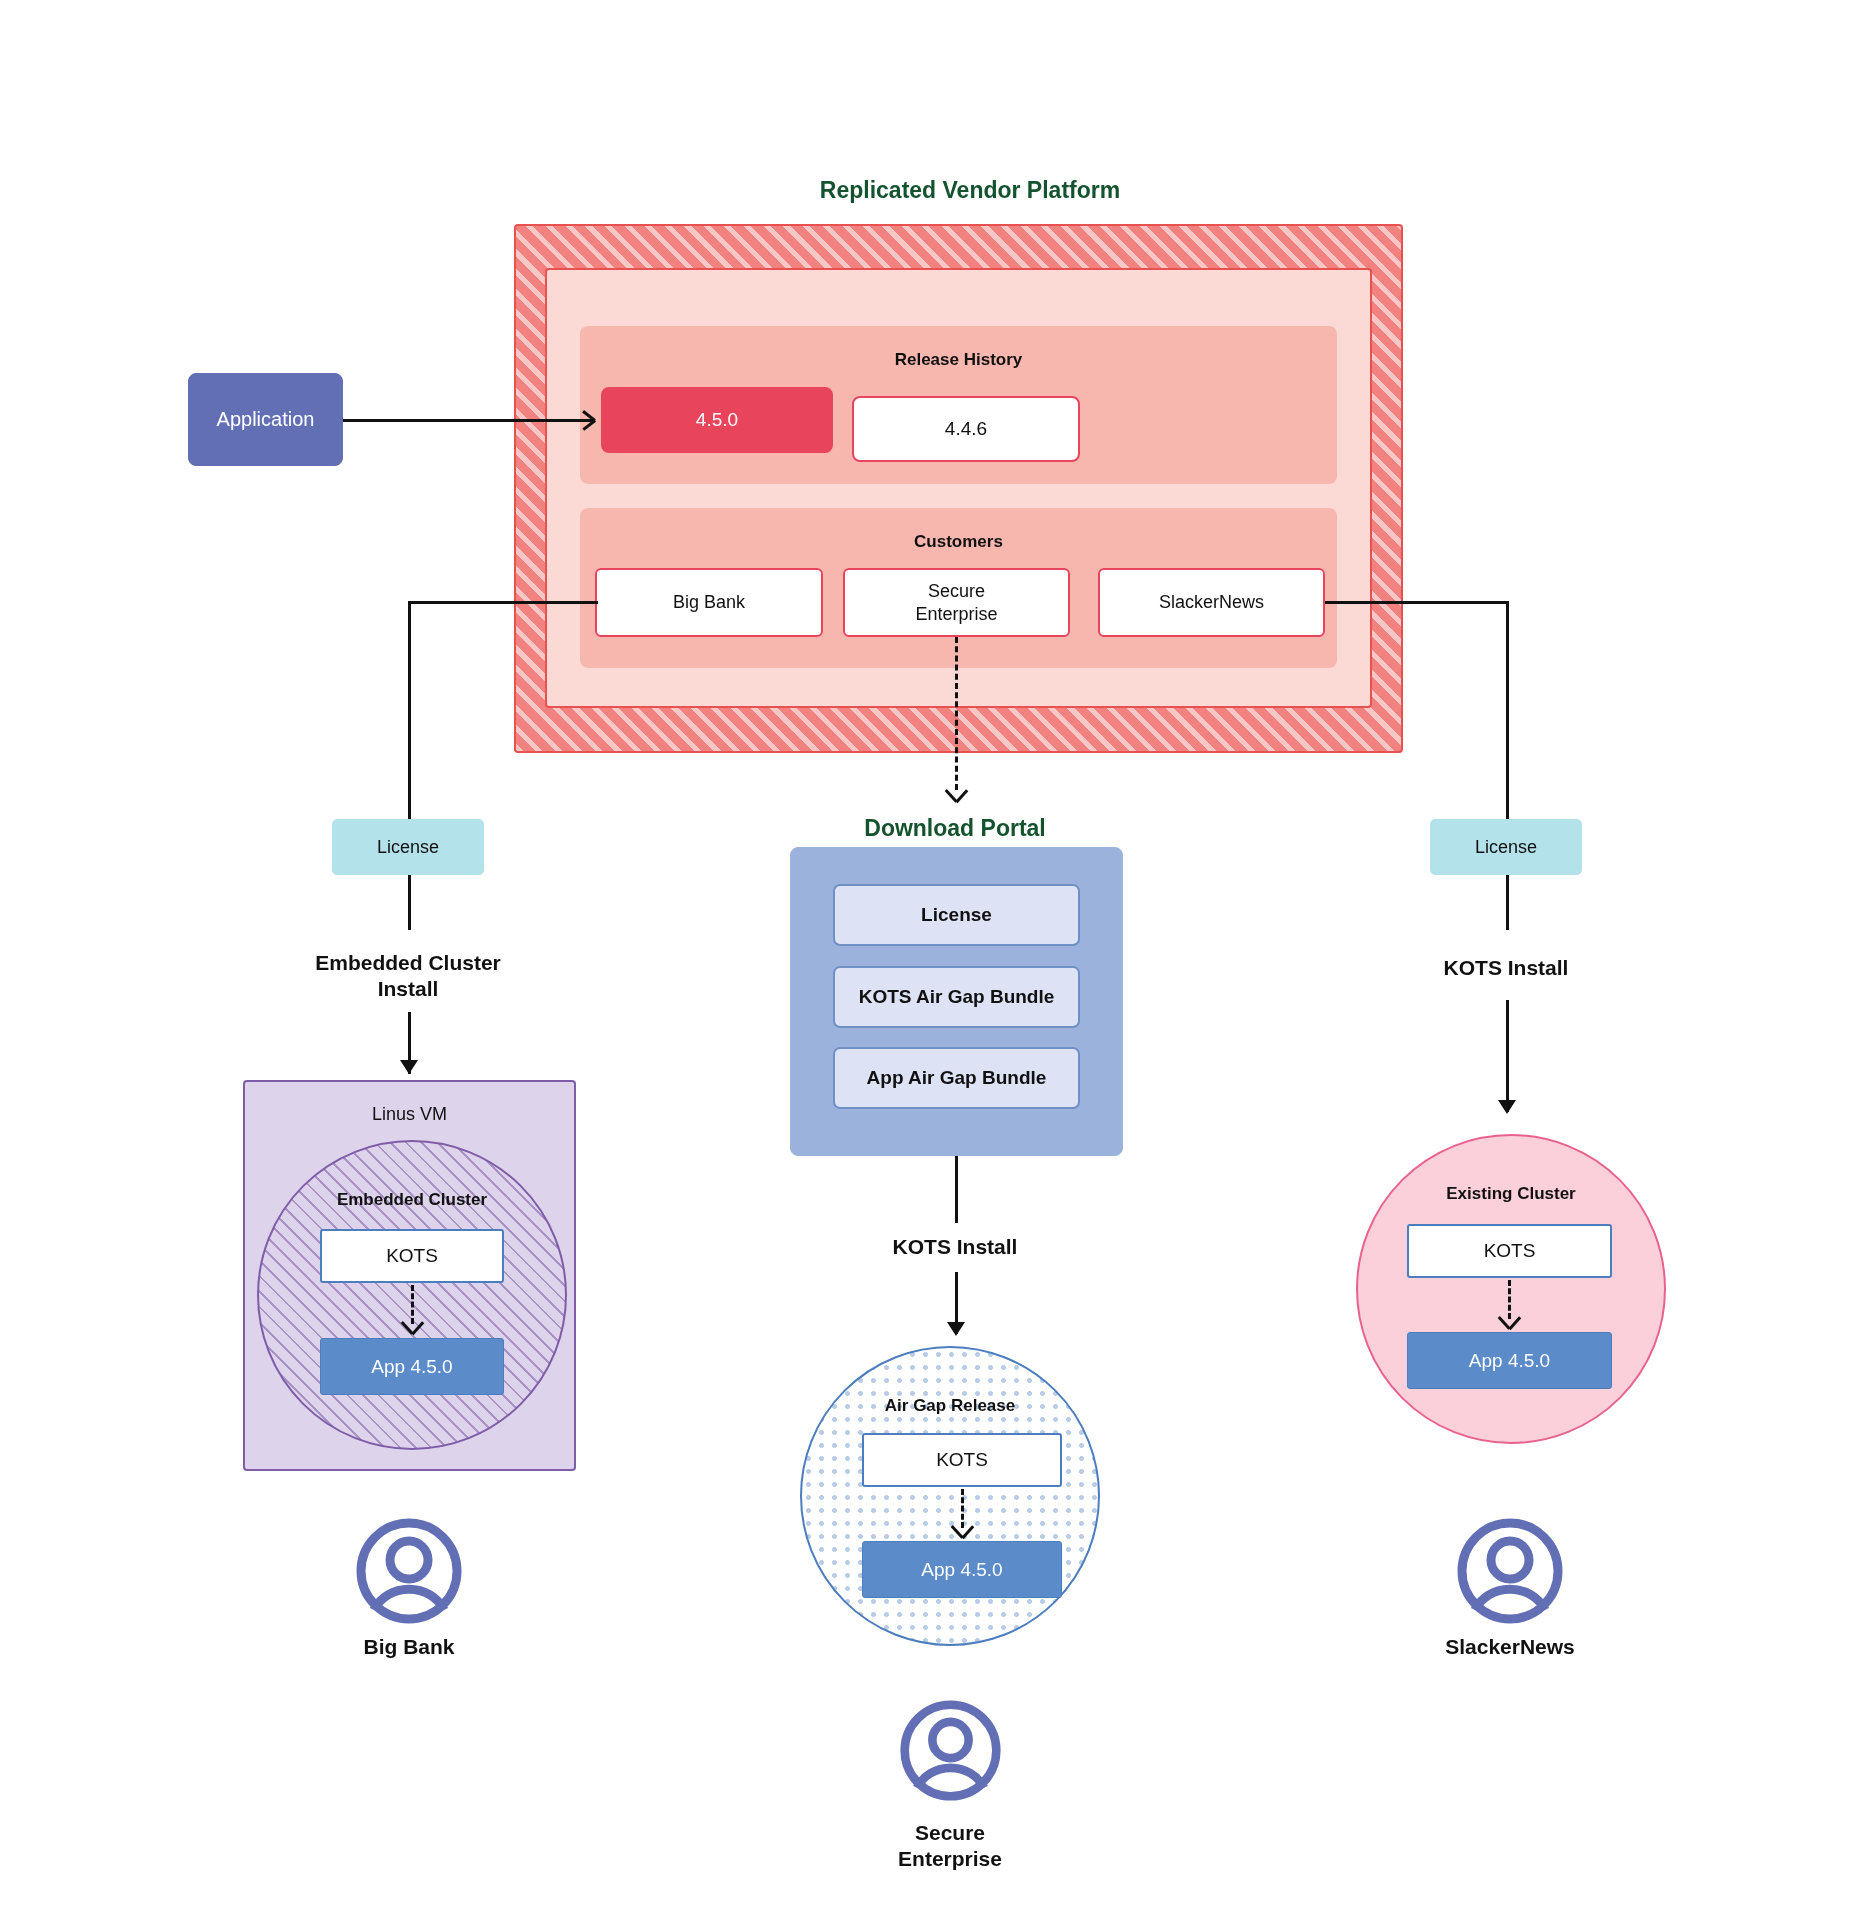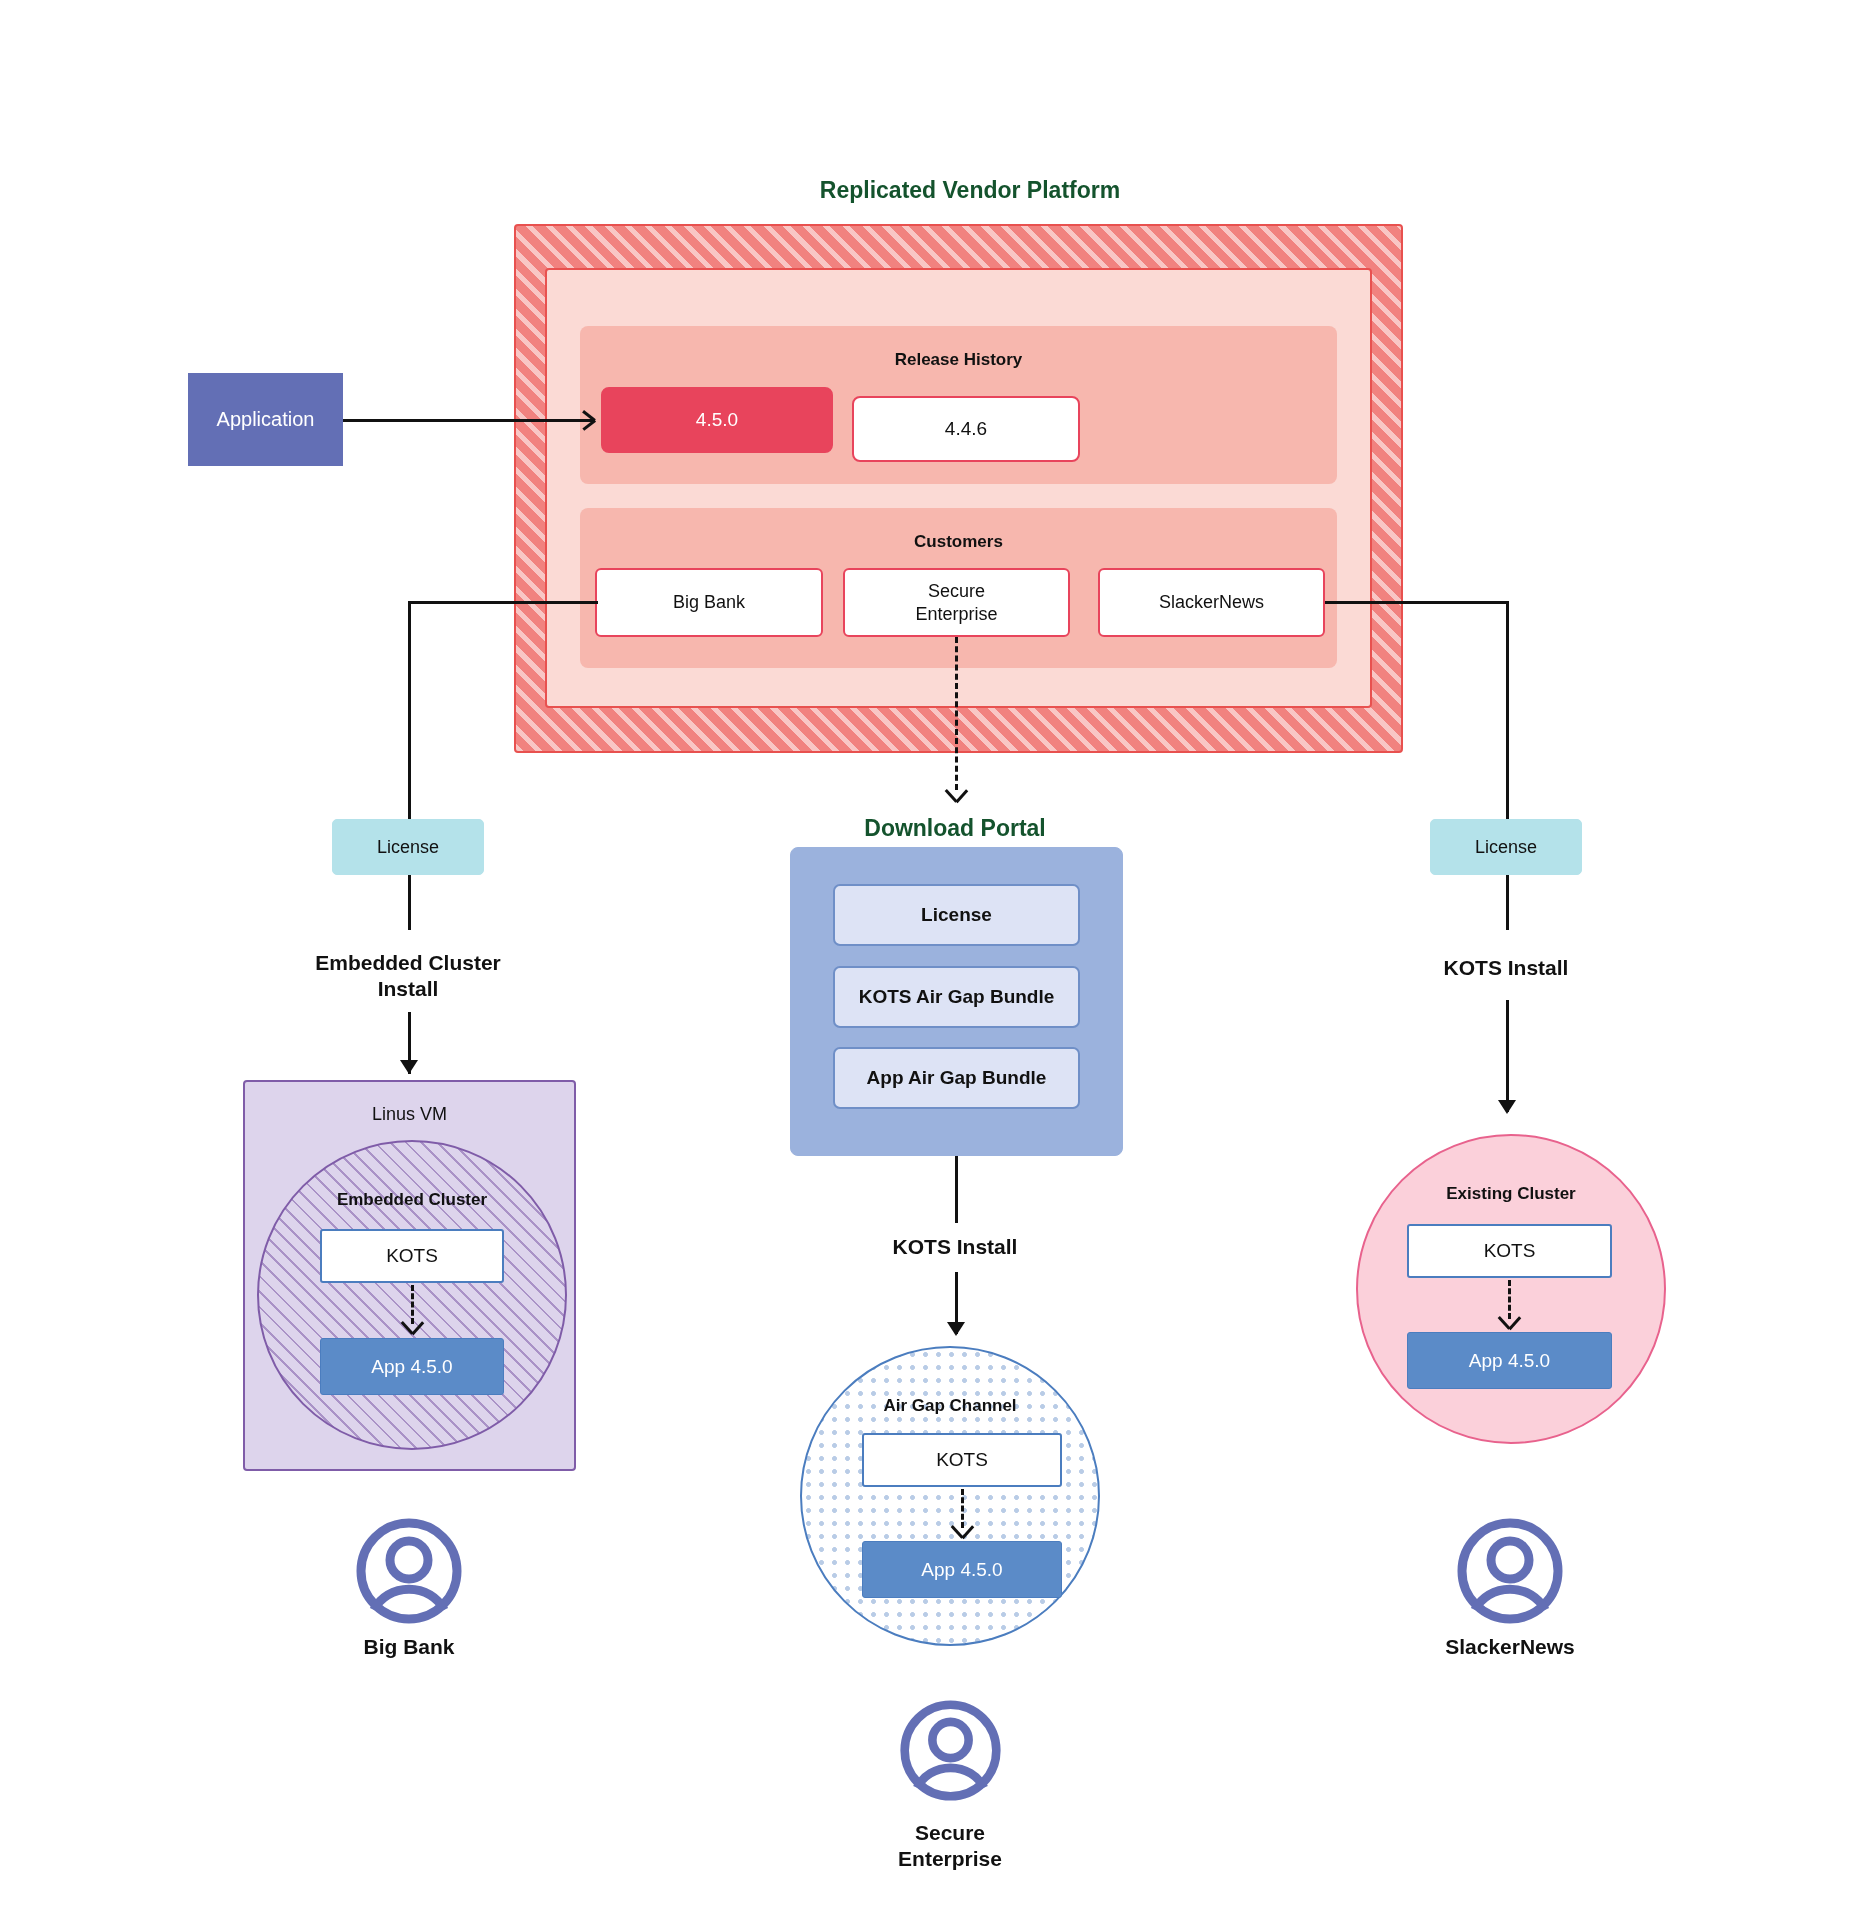--- a/index.html
+++ b/index.html
@@ -25,21 +25,21 @@
     border-radius:4px;
   }
   .stable-channel{background:#fbdad5;border:2px solid #e8514f;border-radius:4px;}
   .inner-band{background:#f7b7ae;border-radius:8px;}
 
   .rel-active{background:#e8445c;border:2px solid #e8445c;border-radius:8px;color:#fff;font-size:19px;}
   .rel-old{background:#ffffff;border:2px solid #e8445c;border-radius:8px;color:#111;font-size:19px;}
   .cust-box{background:#ffffff;border:2px solid #e8445c;border-radius:6px;color:#111;font-size:18px;}
 
   
-  .app-box{background:#636fb5;border:1px solid #636fb5;border-radius:0;color:#fff;font-size:20px;}
+  .app-box{background:#636fb5;border:1px solid #636fb5;border-radius:8px;color:#fff;font-size:20px;}
 
   
   .license-chip{background:#b4e2ea;border:1px solid #b4e2ea;border-radius:5px;color:#111;font-size:18px;}
 
   
   .portal{background:#9bb2dd;border:1px solid #9bb2dd;border-radius:8px;}
   .portal-item{background:#dde3f5;border:2px solid #6f8fc7;border-radius:7px;color:#111;font-size:19px;font-weight:bold;}
 
   
   .vm-box{background:#ddd4ec;border:2px solid #7f5ca8;border-radius:4px;}
@@ -159,21 +159,21 @@
   <div class="abs ctr portal-item" style="left:833px;top:884px;width:247px;height:62px;">License</div>
   <div class="abs ctr portal-item" style="left:833px;top:966px;width:247px;height:62px;">KOTS Air Gap Bundle</div>
   <div class="abs ctr portal-item" style="left:833px;top:1047px;width:247px;height:62px;text-align:right;">App Air Gap Bundle</div>
 
   <div class="abs ln ln-v" style="left:955px;top:1156px;height:67px;"></div>
   <div class="abs ctr title-md" style="left:805px;top:1232px;width:300px;height:30px;">KOTS Install</div>
   <div class="abs ln ln-v" style="left:955px;top:1272px;height:62px;"></div>
   <div class="arrow-down" style="left:947px;top:1322px;"></div>
 
   <div class="abs airgap-circle" style="left:800px;top:1346px;width:300px;height:300px;"></div>
-  <div class="abs ctr lbl-16" style="left:800px;top:1394px;width:300px;height:24px;">Air Gap Channel</div>
+  <div class="abs ctr lbl-16" style="left:800px;top:1394px;width:300px;height:24px;">Air Gap Release</div>
   <div class="abs ctr kots-box" style="left:862px;top:1433px;width:200px;height:54px;">KOTS</div>
   <div class="abs dln-v" style="left:961px;top:1489px;height:39px;"></div>
   <div class="chev-down" style="left:951px;top:1522px;"></div>
   <div class="abs ctr appver-box" style="left:862px;top:1541px;width:200px;height:57px;">App 4.5.0</div>
 
   <div class="avatar" style="left:898px;top:1698px;">
     <svg width="105" height="105" viewBox="0 0 110 110">
       <circle cx="55" cy="55" r="48" fill="none" stroke="#636fb5" stroke-width="9"></circle>
       <circle cx="55" cy="44" r="19" fill="none" stroke="#636fb5" stroke-width="9"></circle>
       <path d="M20 94 A38 34 0 0 1 90 94" fill="none" stroke="#636fb5" stroke-width="9"></path>

